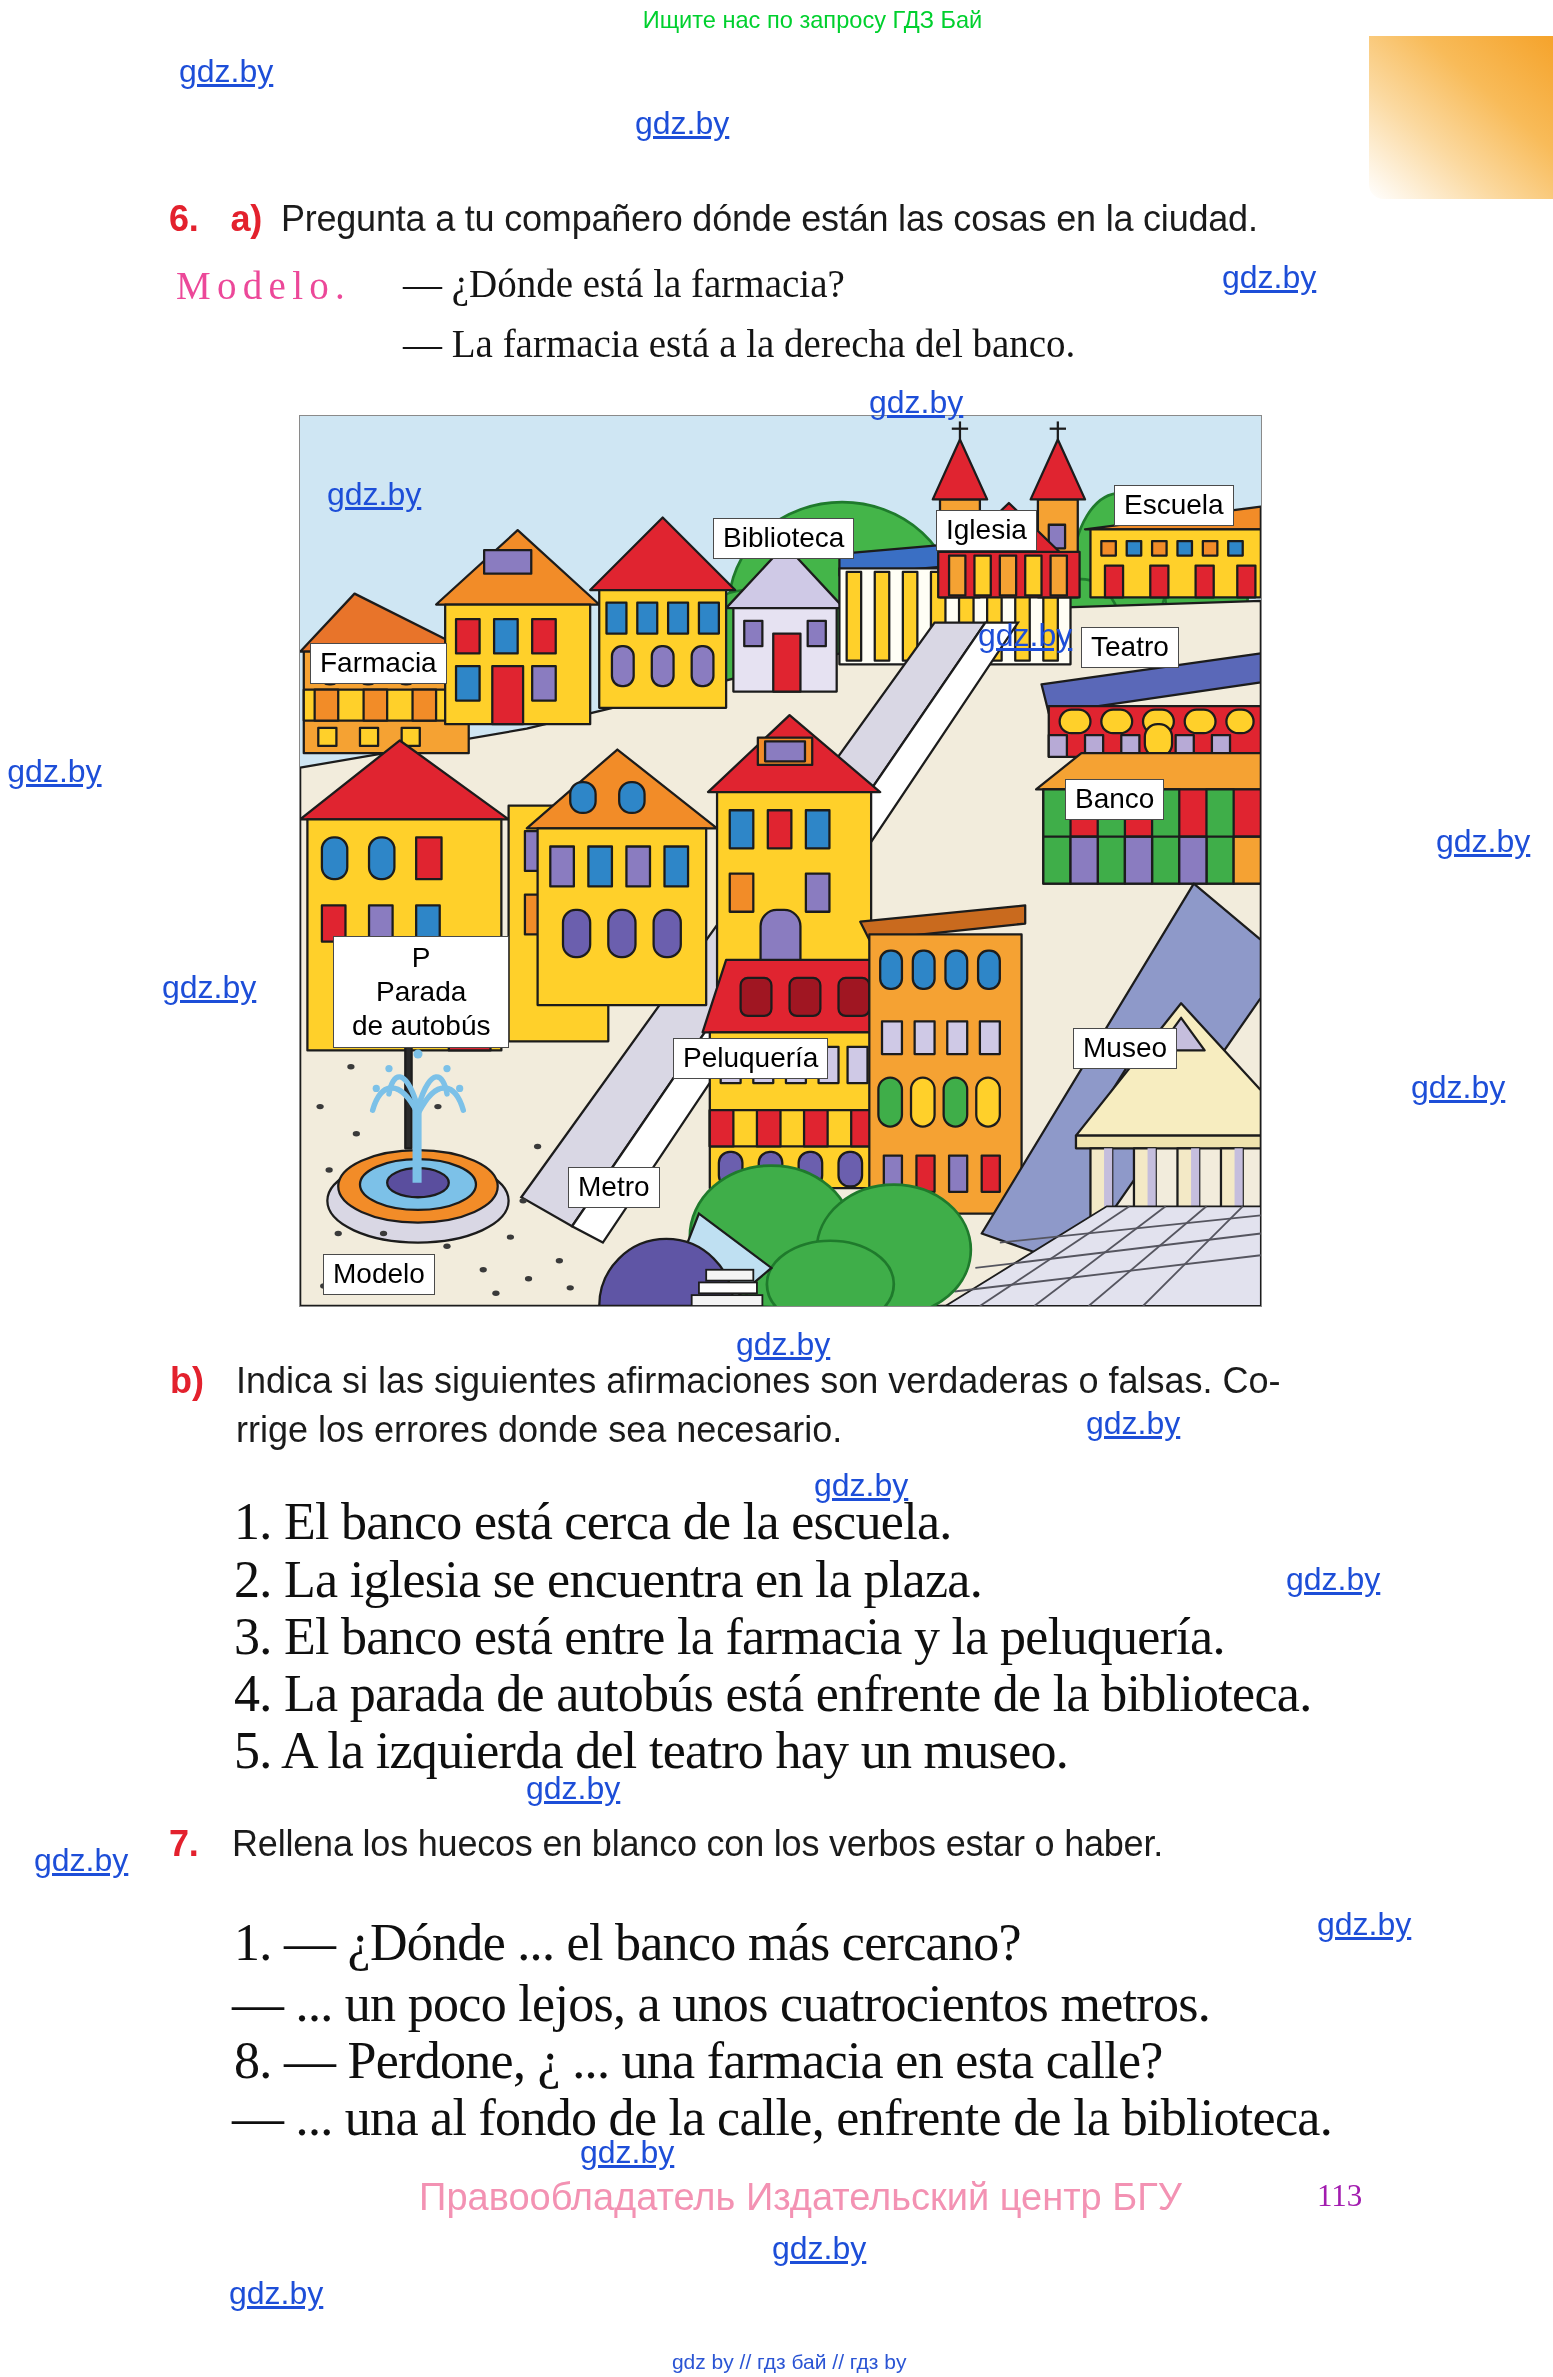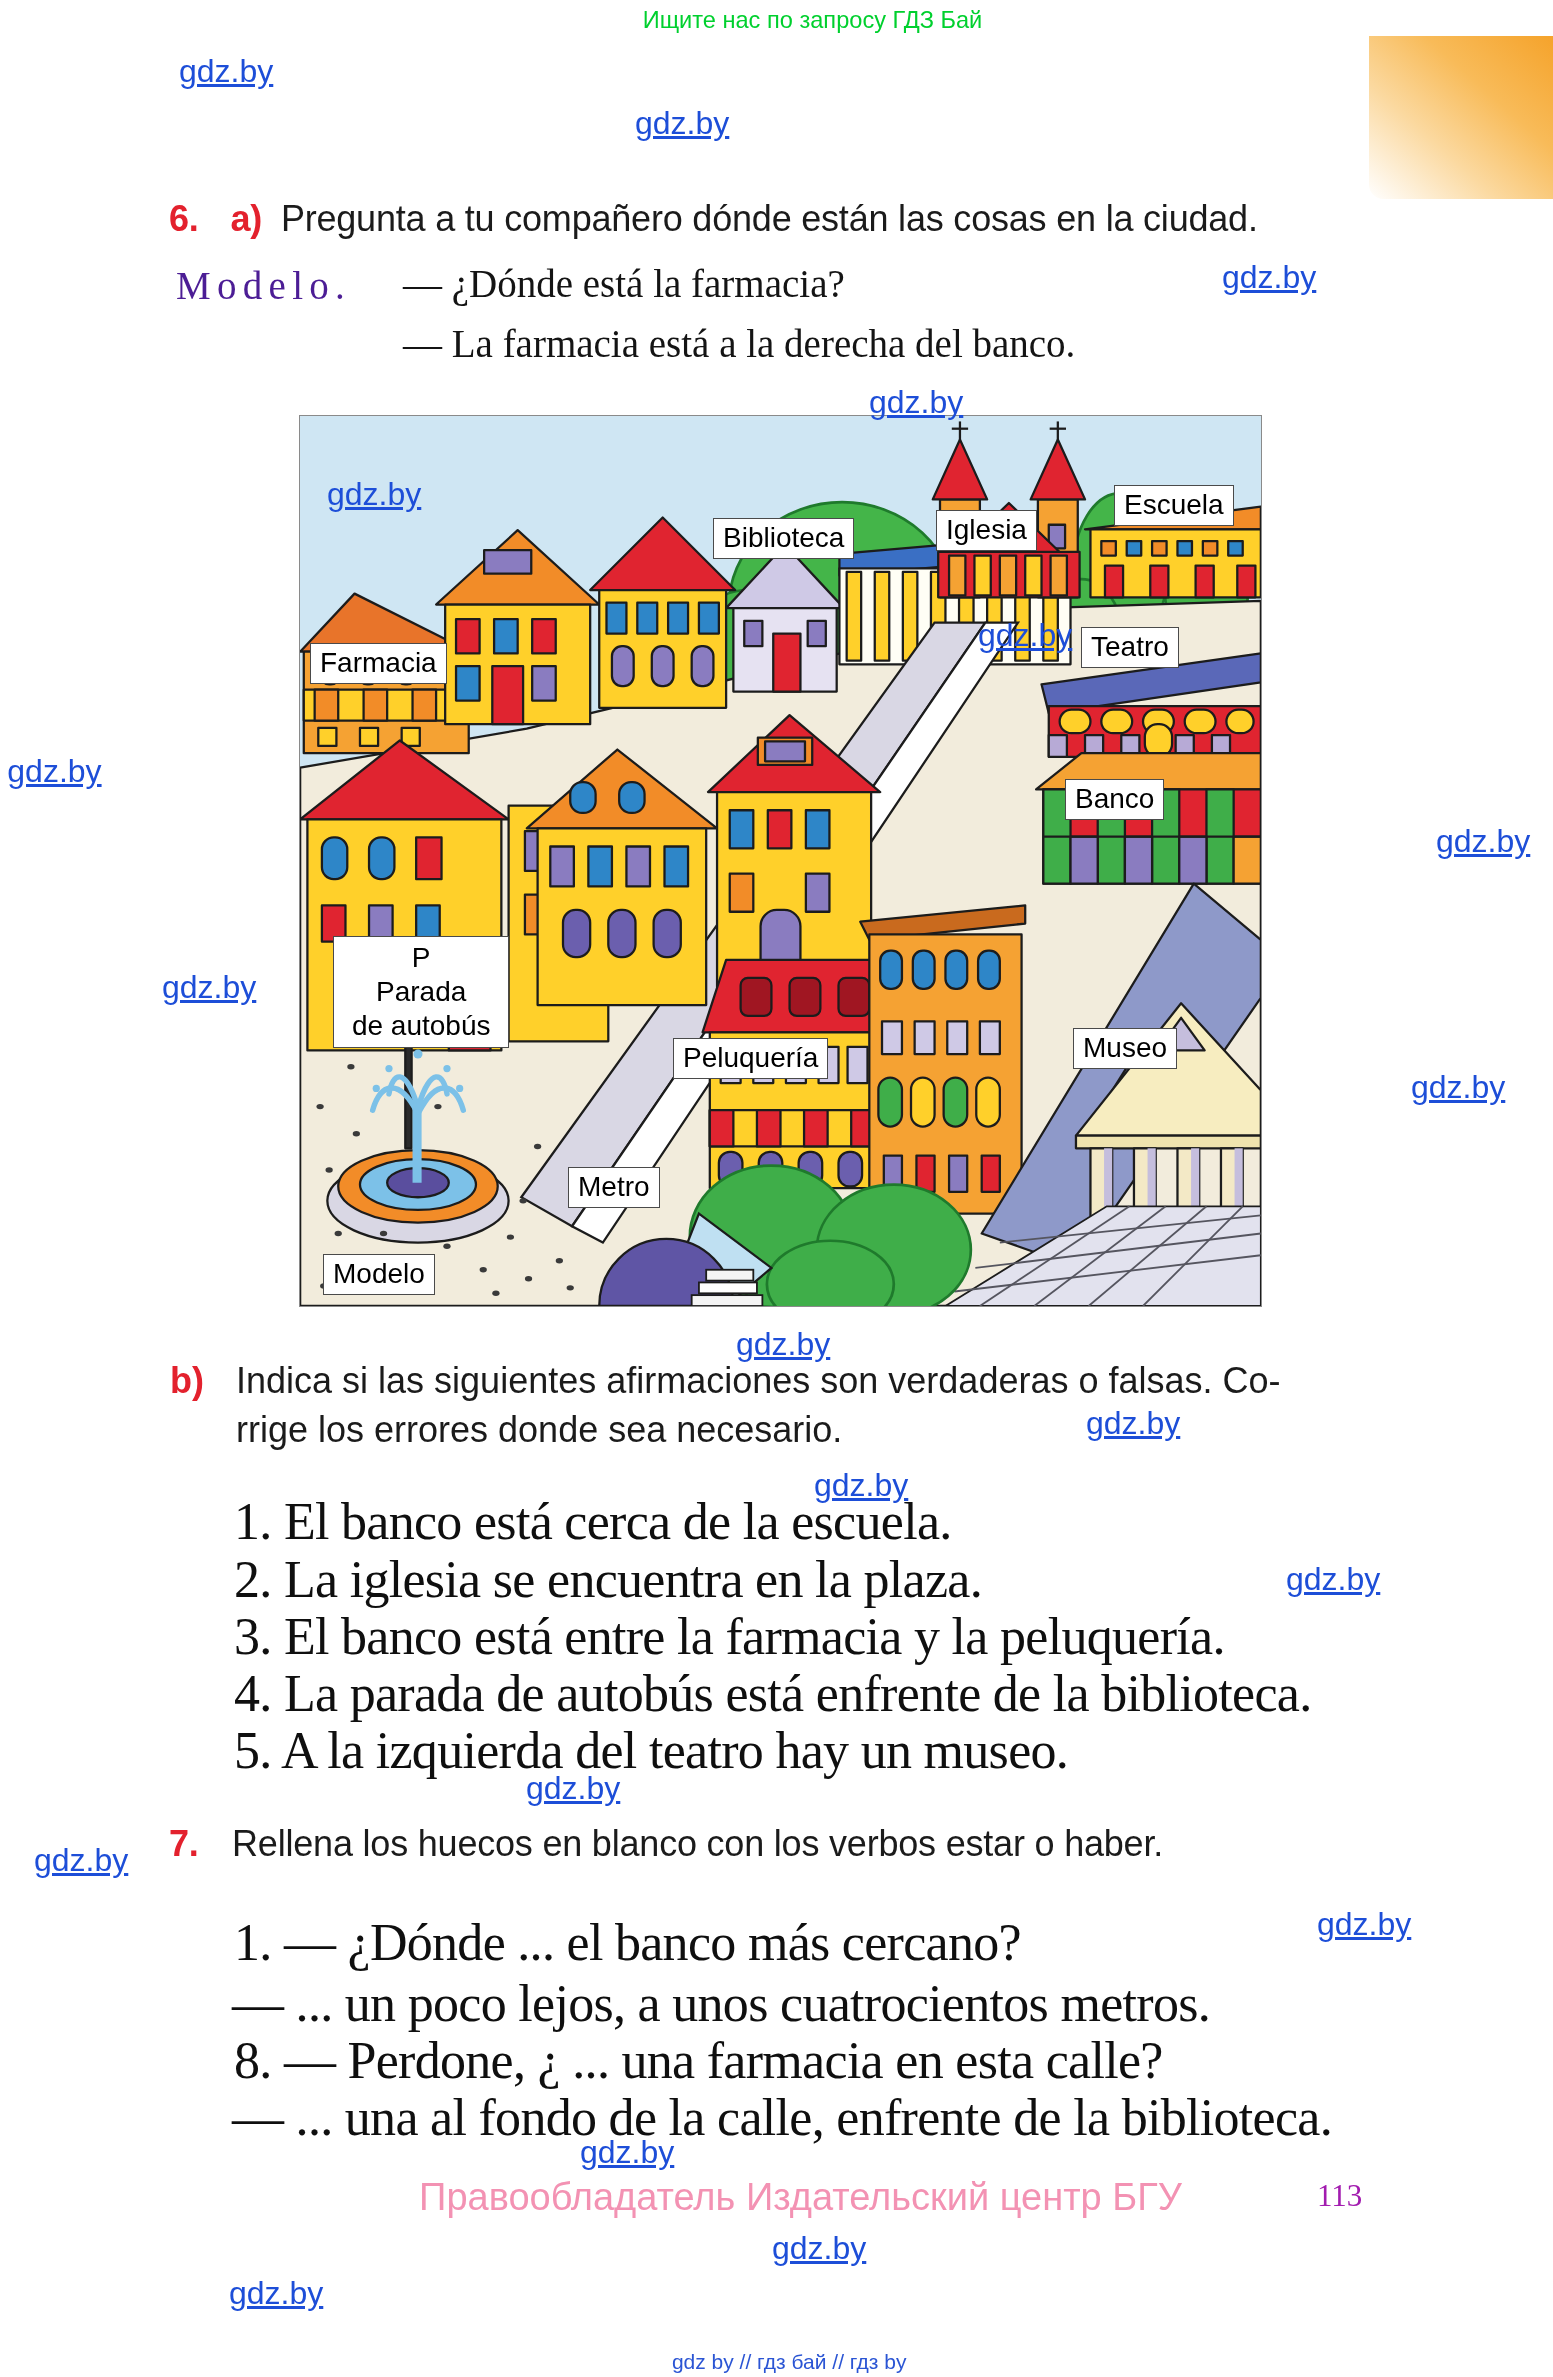--- a/index.html
+++ b/index.html
@@ -7,21 +7,21 @@
     width:1553px;height:2377px;background:#ffffff;position:relative;overflow:hidden;
     font-family:"Liberation Sans","DejaVu Sans",sans-serif;color:#1b1b1b;
   }
   .abs{position:absolute;}
   .wm{position:absolute;font-size:32px;color:#1d4ed8;white-space:nowrap;z-index:30;text-decoration:underline;}
   .green-note{font-size:23.6px;color:#00d02e;white-space:nowrap;}
   .sans40{font-size:36px;letter-spacing:-0.2px;white-space:nowrap;}
   .red{color:#e3212d;font-weight:bold;}
   .serif{font-family:"Liberation Serif","DejaVu Serif",serif;}
   .serif44{font-size:52px;color:#0f0f0f;letter-spacing:-0.7px;white-space:nowrap;}
-  .modelo-label{font-size:39px;letter-spacing:6.3px;color:#4c1d95;}
+  .modelo-label{font-size:39px;letter-spacing:6.3px;color:#ec4899;}
   .modelo-line{font-size:39px;color:#141414;white-space:nowrap;}
   .illus{
     position:absolute;left:299px;top:415px;width:961px;height:890px;
     border:0.9px solid #8a8a8a;background:#cfe6f3;z-index:5;
   }
   .illus svg{display:block;width:961px;height:890px;}
   .maplabel{
     position:absolute;background:#ffffff;border:1.8px solid #4a4a4a;color:#000;
     font-size:28px;line-height:1.1;padding:3.6px 9px 4.5px 9px;white-space:nowrap;z-index:20;
   }

